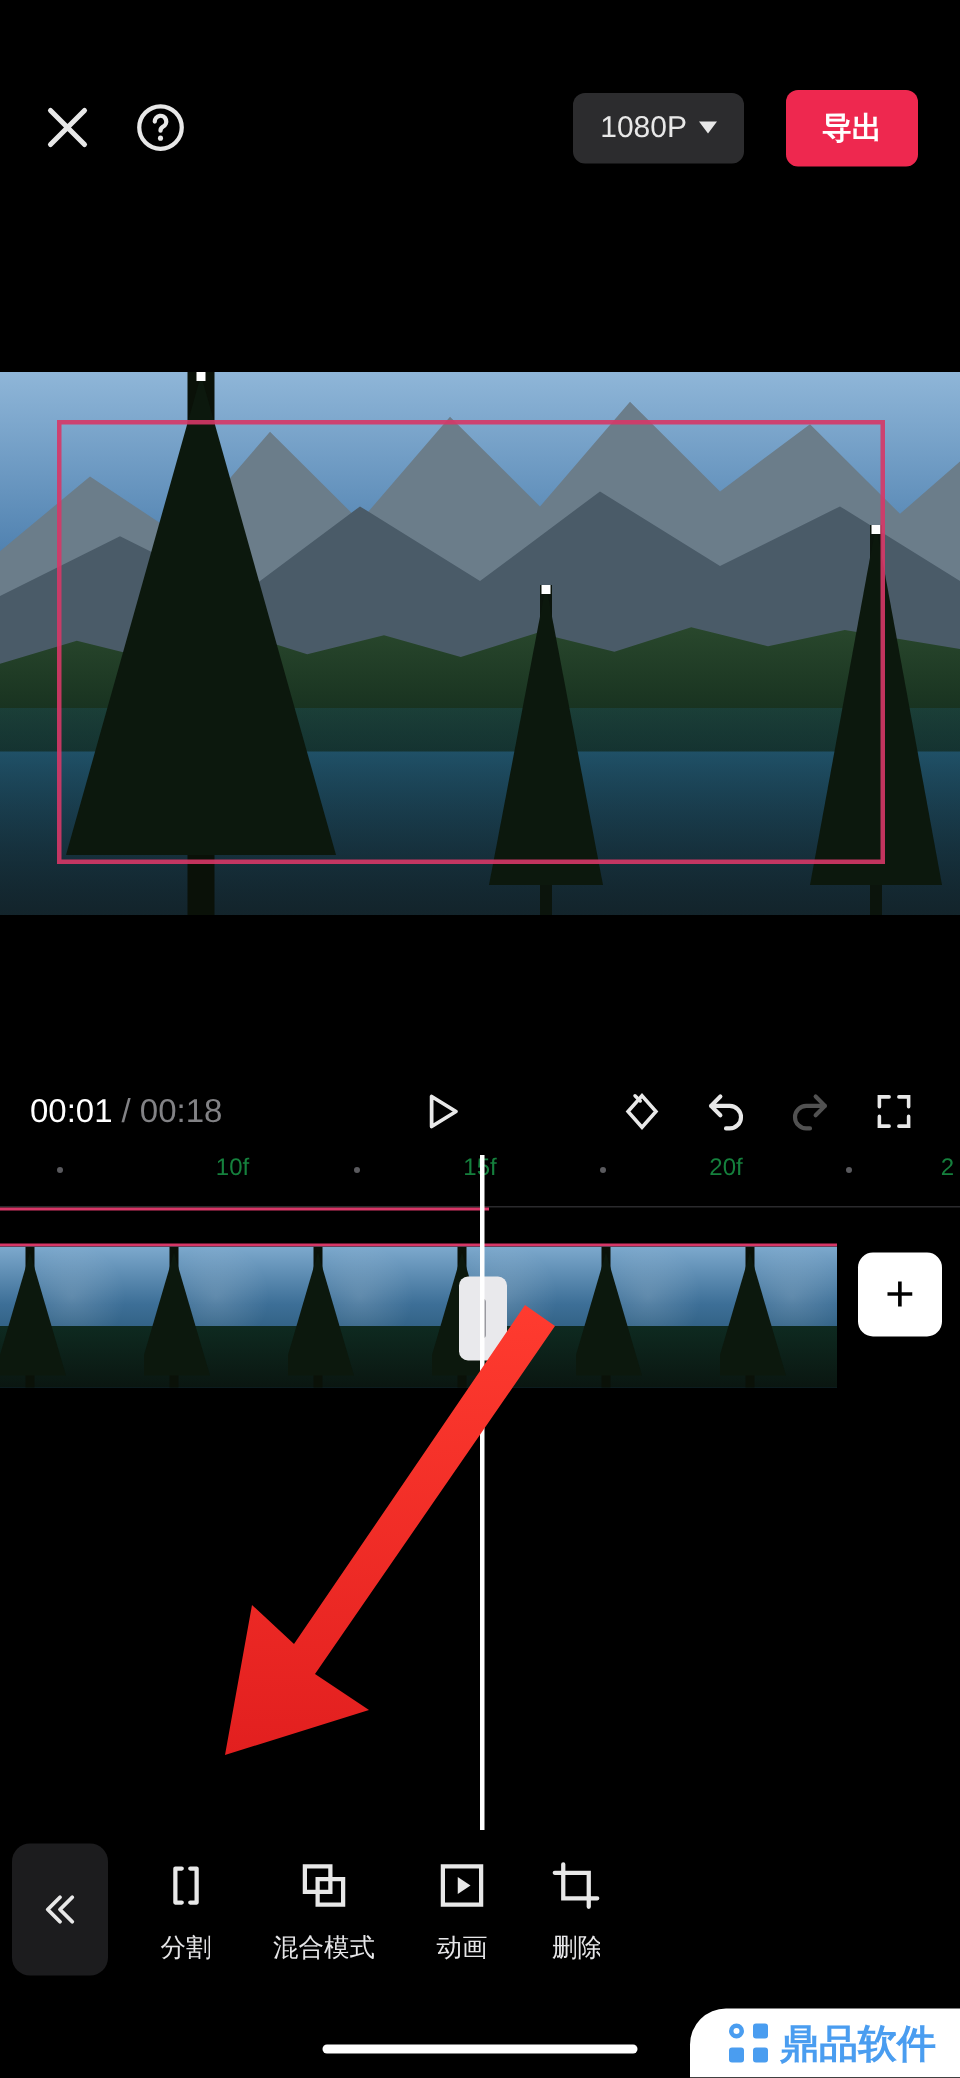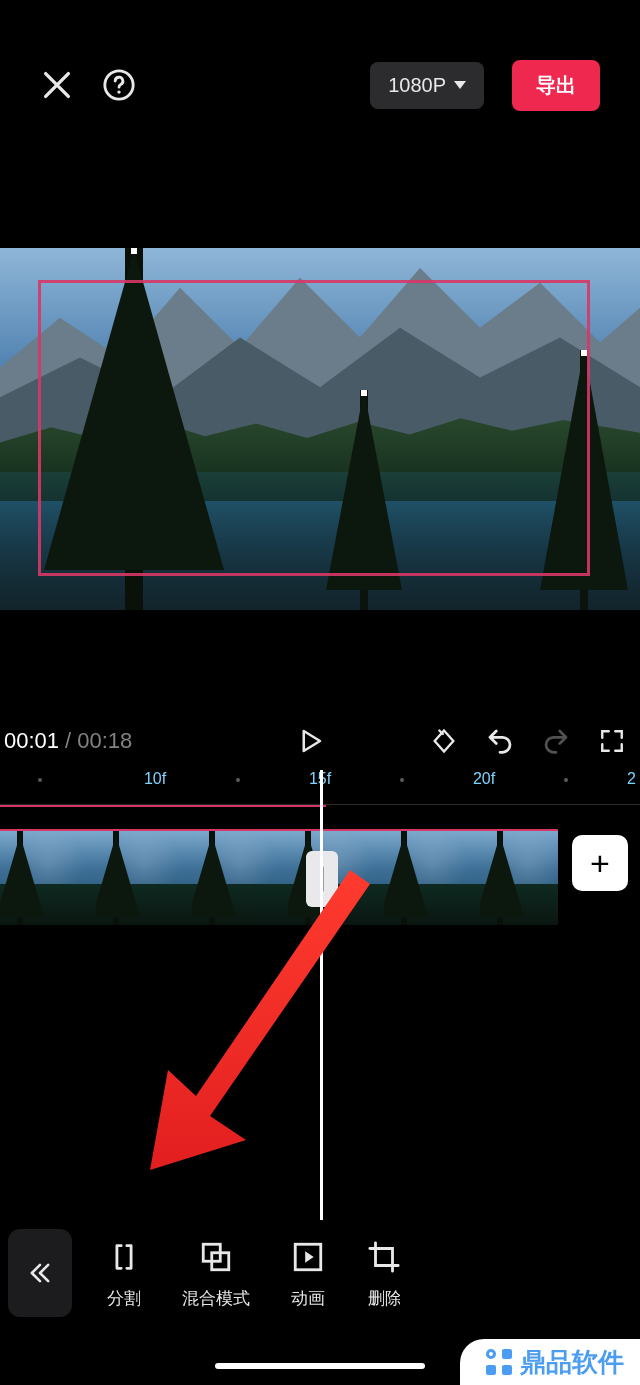--- a/index.html
+++ b/index.html
@@ -9,21 +9,21 @@
     background: #000;
     color: #fff;
     font-family: -apple-system, BlinkMacSystemFont, "PingFang SC", sans-serif;
     position: relative;
     overflow: hidden;
   }
   
   .topbar {
     position: absolute; top: 0; left: 0; right: 0;
     height: 170px;
-    display: flex; align-items: center; padding: 0 40px;
+    display: flex; align-items: center; padding: 0 28px;
     gap: 28px;
   }
   .topbar .spacer { flex: 1; }
   .icon-btn { display:flex; align-items:center; justify-content:center; cursor:pointer; }
   .res-btn {
     background:#2c2c2e; border-radius:8px; padding:12px 18px;
     display:flex; align-items:center; gap:8px;
     color:#e8e8e8; font-size:20px; font-weight:500;
   }
   .export-btn {
@@ -71,34 +71,34 @@
   .tree-m2::before{ bottom:20px; border-width:0 44px 240px 44px; border-color:transparent transparent #0c180d transparent;}
   .crop-frame {
     position:absolute; left:38px; right:50px; top:32px; bottom:34px;
     border:3px solid rgba(214,55,103,.9);
     pointer-events:none;
   }
 
   
   .transport {
     position:absolute; left:0; right:0; top:710px; height:62px;
-    display:flex; align-items:center; padding:0 4px;
+    display:flex; align-items:center; padding:0 20px;
     gap:8px;
   }
   .time { font-size:22px; color:#fff; }
   .time .sep { color:#828285; margin:0 6px; }
   .time .dur { color:#828285; }
   .transport .spacer2 { flex:1; }
   .t-icon { width:48px; height:48px; display:flex; align-items:center; justify-content:center; color:#e6e6e8; }
   .t-icon.disabled { opacity:.35; }
 
   
   .ruler {
     position:absolute; top:770px; height:30px; left:0; right:0;
-    color:#7dd3fc; font-size:16px;
+    color:#15803d; font-size:16px;
   }
   .ruler .tick { position:absolute; top:0; transform:translateX(-50%); }
   .ruler .dot { position:absolute; top:8px; width:4px; height:4px; background:#5a5a5e; border-radius:50%; transform:translateX(-50%);}
   .ruler .numcut{ position:absolute; right:4px; top:0; }
 
   .track-area {
     position:absolute; top:804px; left:0; right:0; height:210px;
     border-top:1px solid #2a2a2d;
   }
   .selection-line{

